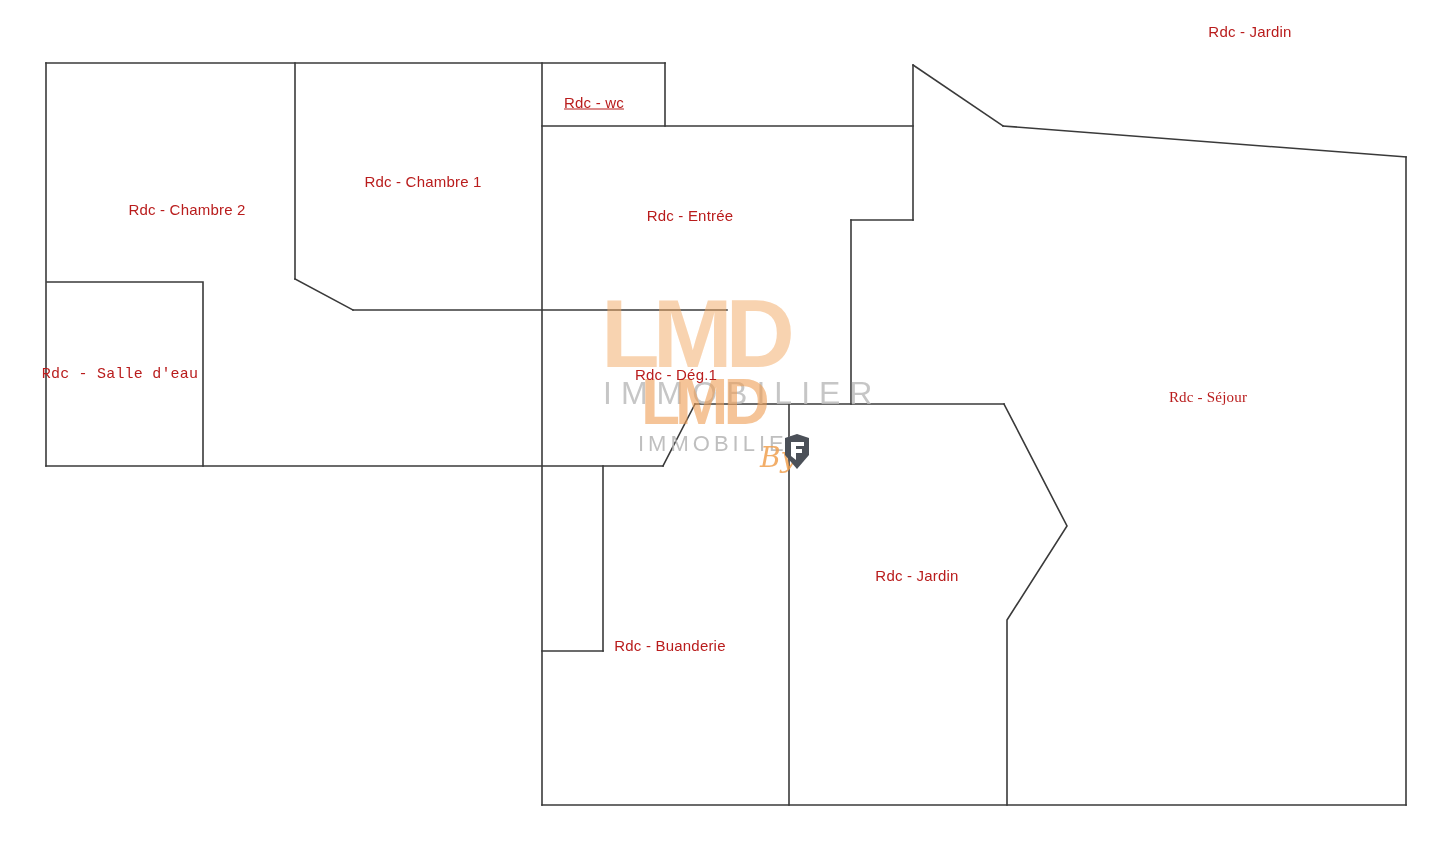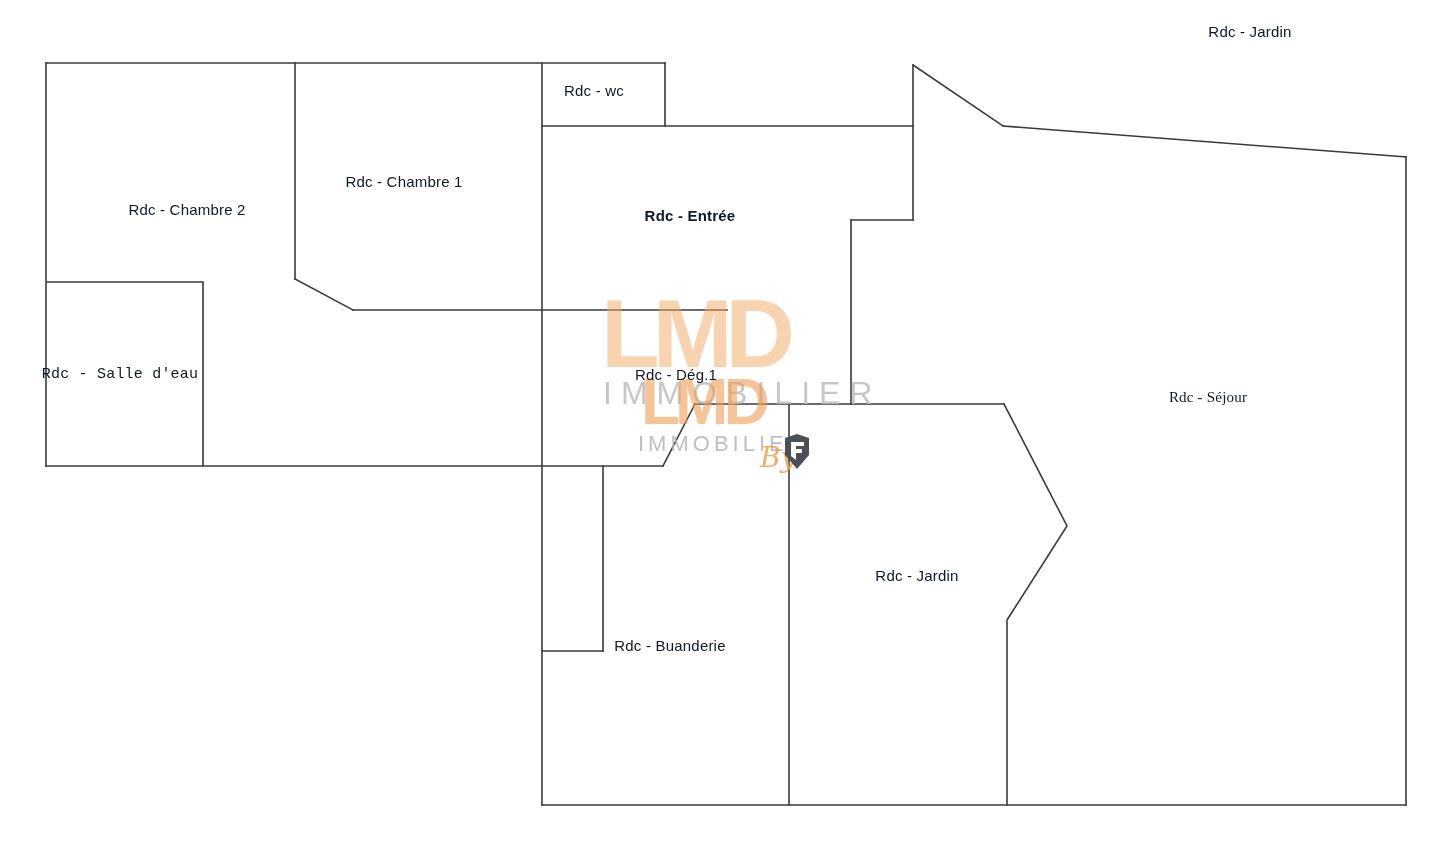--- a/index.html
+++ b/index.html
@@ -19,21 +19,21 @@
     position: absolute;
     left: 0;
     top: 0;
     width: 1450px;
     height: 864px;
   }
   .room-label {
     position: absolute;
     transform: translate(-50%, -50%);
     font-size: 15px;
-    color: #0f172a;
+    color: #b91c1c;
     white-space: nowrap;
     letter-spacing: 0.2px;
   }
   
   .watermark {
     position: absolute;
     left: 0;
     top: 0;
     width: 100%;
     height: 100%;
@@ -144,23 +144,23 @@
     <div class="wm-lmd-small">LMD</div>
     <div class="wm-immo-small">IMMOBILIER</div>
     <div class="wm-by">By</div>
     <svg class="wm-shield" width="26" height="36" viewBox="0 0 26 36">
       <path d="M1,4 L13,0 L25,4 V21 L13,35 L1,21 Z" fill="#4b5058"></path>
       <path d="M7,8 H20 V12 H12 V15 H18 V19 H12 V26 L7,22 Z" fill="#ffffff"></path>
     </svg>
   </div>
 
   <div class="room-label" style="left:1250px; top:31px;">Rdc - Jardin</div>
-  <div class="room-label" style="left:594px;  top:90px;">Rdc - wc</div>
-  <div class="room-label" style="left:404px;  top:181px;">Rdc - Chambre 1</div>
+  <div class="room-label" style="left:594px;  top:102px;text-decoration:underline;">Rdc - wc</div>
+  <div class="room-label" style="left:423px;  top:181px;">Rdc - Chambre 1</div>
   <div class="room-label" style="left:187px;  top:209px;">Rdc - Chambre 2</div>
-  <div class="room-label" style="left:690px;  top:215px;font-weight:bold;">Rdc - Entrée</div>
+  <div class="room-label" style="left:690px;  top:215px;">Rdc - Entrée</div>
   <div class="room-label" style="left:120px;  top:374px;font-family:Liberation Mono, monospace;">Rdc - Salle d'eau</div>
   <div class="room-label" style="left:676px;  top:374px;">Rdc - Dég.1</div>
   <div class="room-label" style="left:1208px; top:397px;font-family:Liberation Serif, serif;">Rdc - Séjour</div>
   <div class="room-label" style="left:917px;  top:575px;">Rdc - Jardin</div>
   <div class="room-label" style="left:670px;  top:645px;">Rdc - Buanderie</div>
 
 </div>
 
 </body></html>

